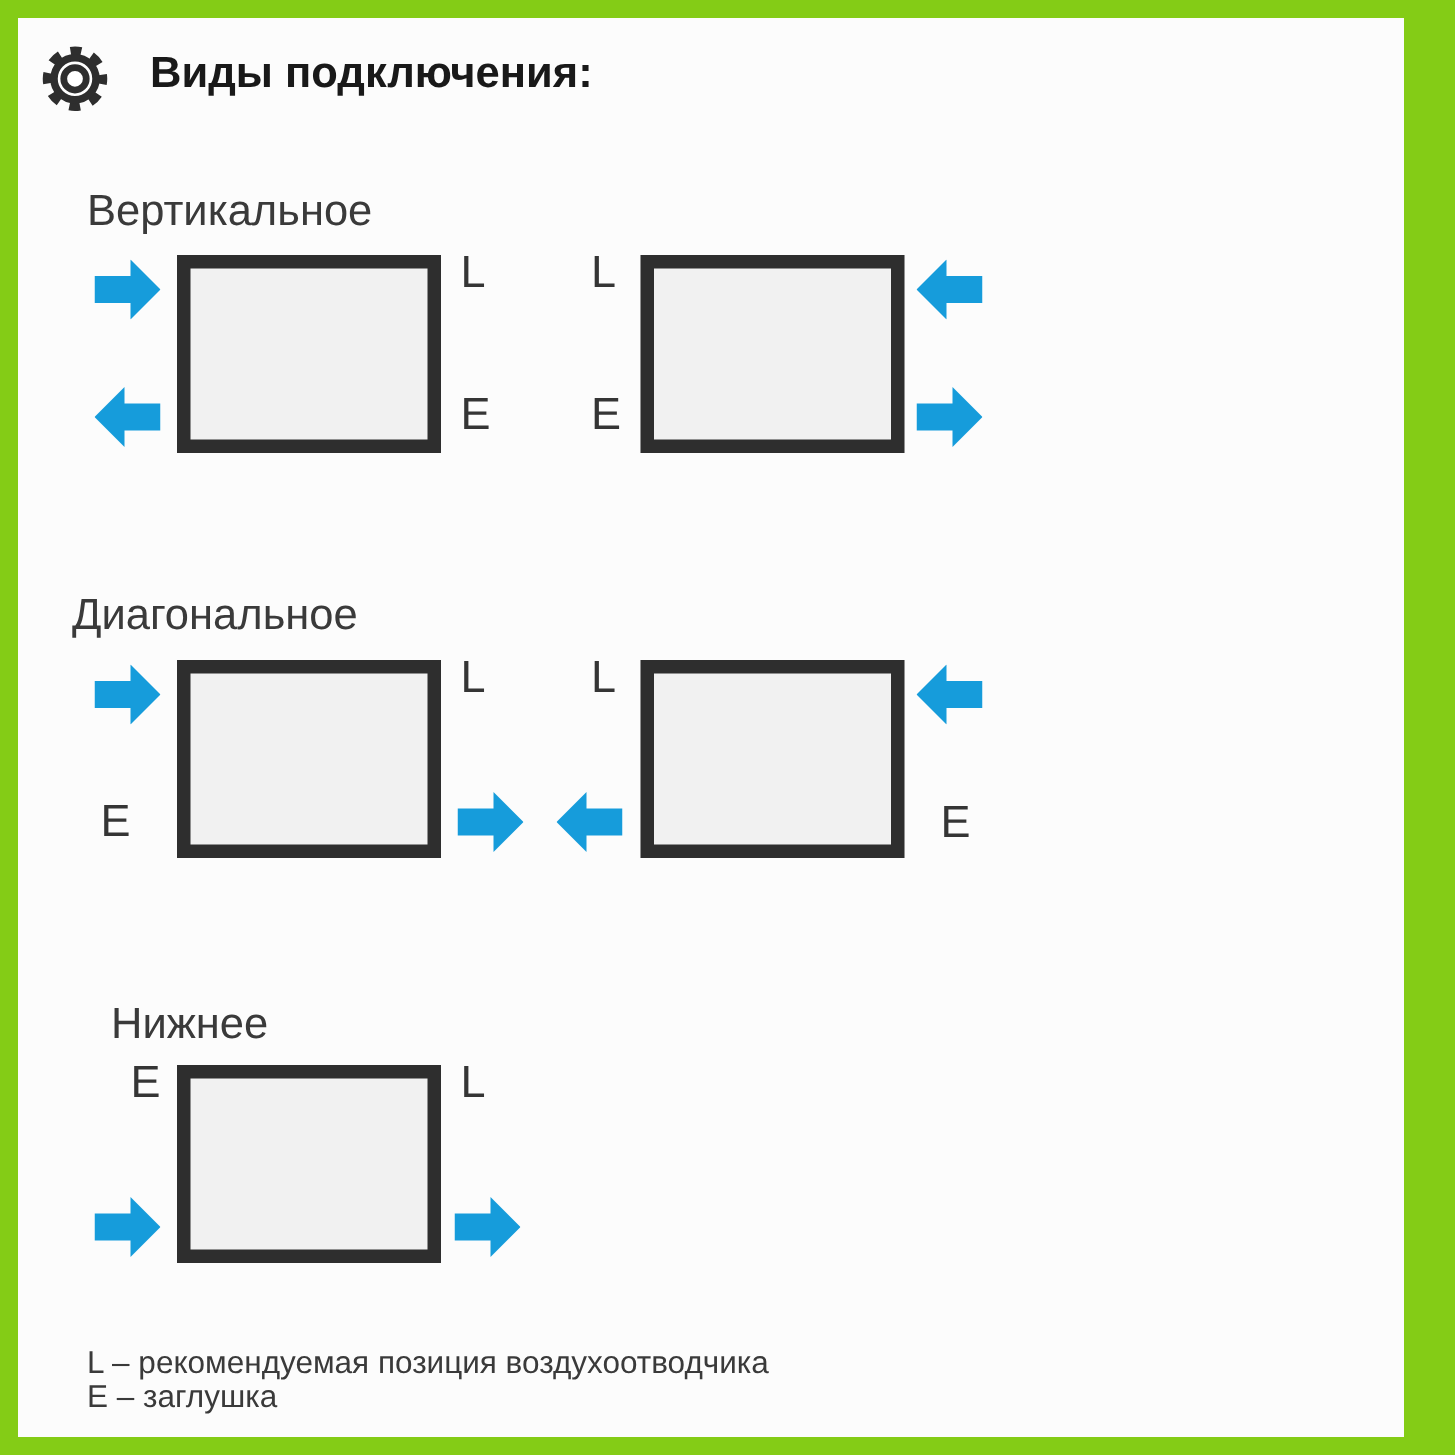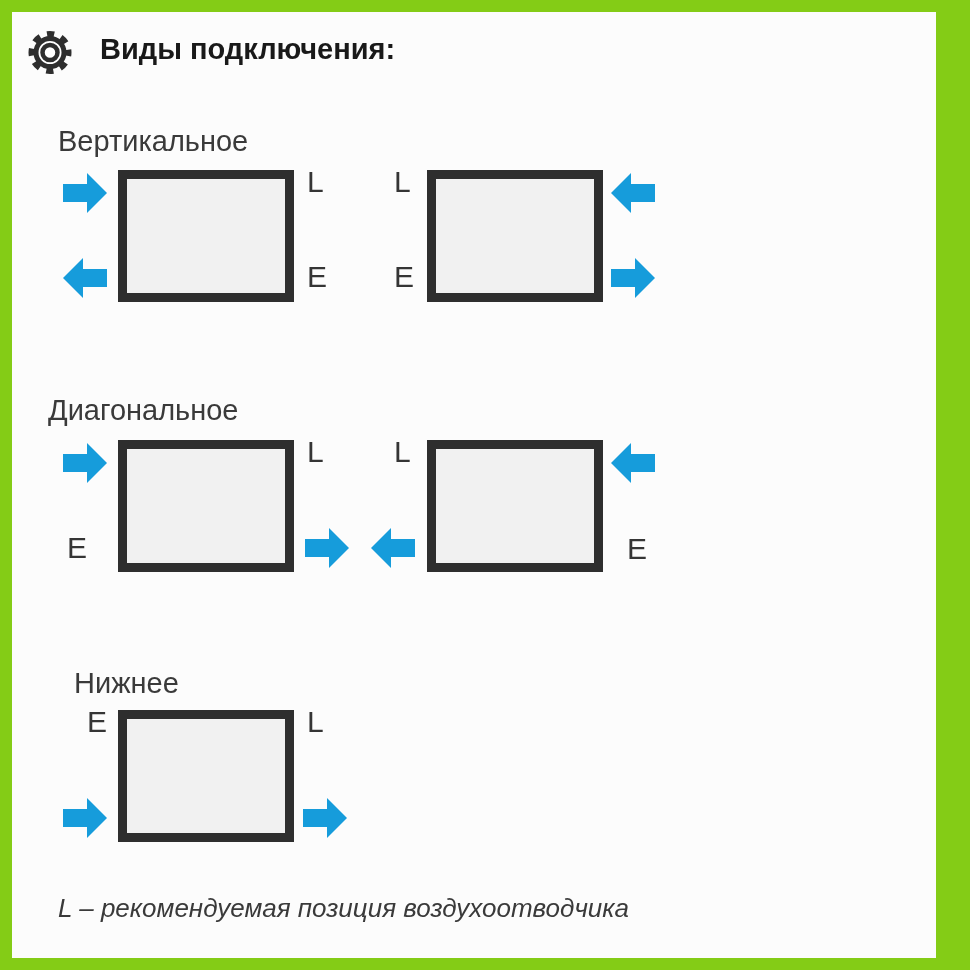--- a/index.html
+++ b/index.html
@@ -19,21 +19,21 @@
   .gear-ring{fill:#ffffff;stroke:var(--dark);}
   .page-title{position:absolute;left:100px;top:34px;font-size:29px;line-height:30px;font-weight:700;color:var(--text-strong);}
   .section-label{position:absolute;font-size:29px;line-height:34px;font-weight:400;color:var(--text);}
   .radiator{position:absolute;box-sizing:border-box;border:9px solid var(--dark);background:var(--fill);}
   .port-letter{position:absolute;font-size:30px;line-height:30px;color:#353535;}
   .arrow{position:absolute;width:44px;height:40px;}
   .arrow svg{display:block;}
   .arrow svg polygon{fill:var(--accent);}
   .arrow-left{transform:scaleX(-1);}
   .legend{position:absolute;left:58px;top:897px;color:var(--text);}
-  .legend-line{font-size:26px;line-height:23px;font-style:italic;}
+  .legend-line{font-size:21px;line-height:23px;}
 </style>
 </head>
 <body>
 
 <div class="page">
   <div class="panel"></div>
 
   <div class="header-icon">
     <svg width="46" height="47" viewBox="0 0 46 46" aria-hidden="true">
       <circle class="gear-teeth" cx="23" cy="23" r="17.5" stroke-width="8" stroke-dasharray="6.9 6.85" stroke-dashoffset="3.45"></circle>
@@ -110,14 +110,15 @@
       </div>
       <div class="arrow" style="left: 303px; top: 798px;">
         <svg width="44" height="40" viewBox="0 0 44 40" aria-hidden="true">
           <polygon points="0,11 24,11 24,0 44,20 24,40 24,29 0,29"></polygon>
         </svg>
       </div>
     </div>
 
   <div class="legend">
     <div class="legend-line">L – рекомендуемая позиция воздухоотводчика</div>
+    <div class="legend-line">E – заглушка</div>
   </div>
 </div>
 
 </body></html>

